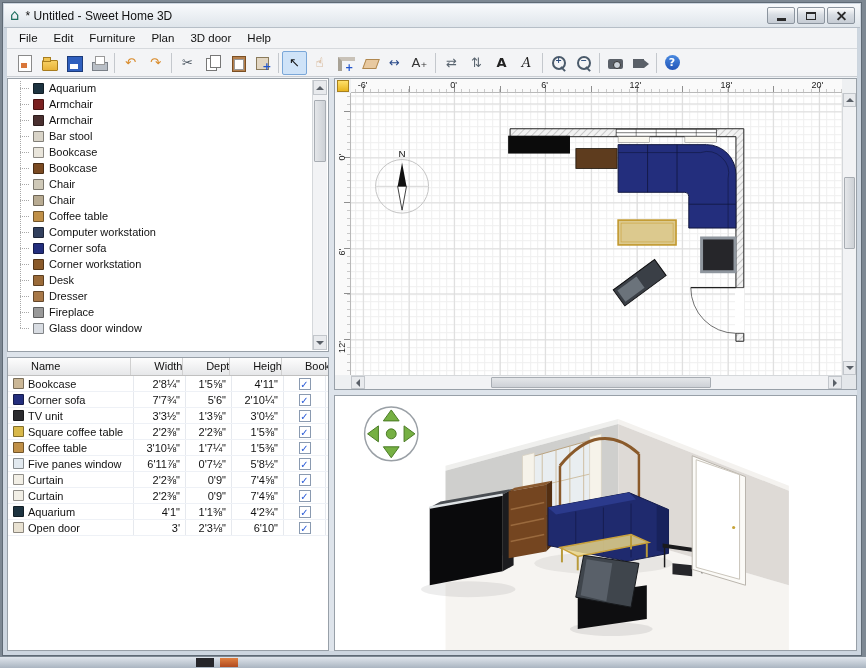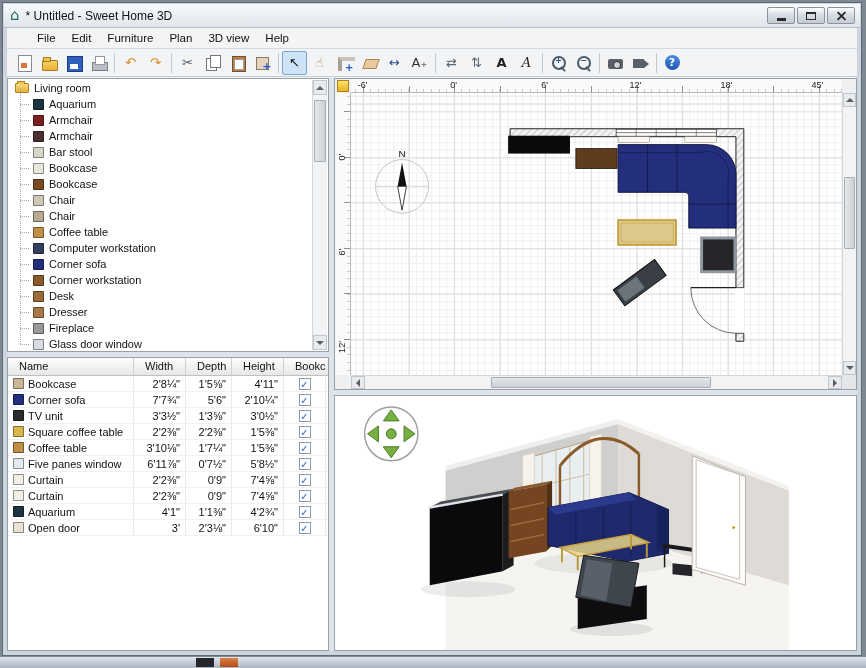--- a/index.html
+++ b/index.html
@@ -19,21 +19,21 @@
   .wbtn { width:28px; height:17px; margin-left:2px; border:1px solid #8b949e; border-radius:2px;
           background:linear-gradient(#fdfdfd,#d8dde3 45%,#c6ccd4);
           display:flex; align-items:center; justify-content:center; cursor:default; }
   .g-min { width:9px; height:3px; background:#2a2a2a; margin-top:7px; }
   .g-max { width:10px; height:8px; border:1px solid #2a2a2a; border-top-width:2px; }
   .g-close { position:relative; width:11px; height:10px; }
   .g-close::before,.g-close::after { content:""; position:absolute; left:0; top:4px; width:11px; height:2px; background:#2a2a2a; }
   .g-close::before { transform:rotate(45deg); } .g-close::after { transform:rotate(-45deg); }
   
   .app-body { position:absolute; left:4px; right:4px; top:25px; bottom:4px; background:#eef1f5; }
-  .menubar { height:21px; background:#f3f4f6; border-bottom:1px solid #d6d9dd; display:flex; align-items:center; padding-left:22px; }
+  .menubar { height:21px; background:#f3f4f6; border-bottom:1px solid #d6d9dd; display:flex; align-items:center; padding-left:4px; }
   .menu-item { font-size:11.5px; padding:2px 8px; color:#111; }
   .toolbar { height:28px; background:#f3f4f6; border-bottom:1px solid #c9cdd2; display:flex; align-items:center; padding-left:4px; }
   .tb-btn { width:25px; height:24px; border:1px solid transparent; background:transparent; display:flex;
             align-items:center; justify-content:center; padding:0; }
   .tb-btn.pressed { background:#cfe3f8; border-color:#7aa7d8; border-radius:2px; }
   .tb-sep { width:1px; height:20px; background:#c4c8cd; margin:0 3px; }
   .glyph { font-family:"DejaVu Sans",sans-serif; font-size:13px; line-height:1; }
   .glyph.bo { font-weight:bold; } .glyph.it { font-style:italic; font-family:"DejaVu Serif",serif; }
   .ico { width:18px; height:18px; position:relative; display:block; }
   .ico-new::before { content:""; position:absolute; left:3px; top:1px; width:12px; height:15px; background:#fff; border:1px solid #8a8a8a; }
@@ -85,21 +85,21 @@
   .sb-btn { height:15px; background:#e8eaed; border:1px solid #c2c6cb; display:flex; align-items:center; justify-content:center; }
   .sb-btn.down { position:absolute; bottom:0; left:0; right:0; }
   .tri-up { width:0; height:0; border-left:4px solid transparent; border-right:4px solid transparent; border-bottom:4px solid #5a6068; }
   .tri-down { width:0; height:0; border-left:4px solid transparent; border-right:4px solid transparent; border-top:4px solid #5a6068; }
   .tri-left { width:0; height:0; border-top:4px solid transparent; border-bottom:4px solid transparent; border-right:4px solid #5a6068; }
   .tri-right { width:0; height:0; border-top:4px solid transparent; border-bottom:4px solid transparent; border-left:4px solid #5a6068; }
   .sb-thumb { position:absolute; left:1px; right:1px; background:linear-gradient(90deg,#e4e6e9,#cdd1d6); border:1px solid #a8adb3; border-radius:1px; }
   
   .ftable { position:relative; flex:1; background:#fff; border:1px solid #98a0a8; overflow:hidden; }
   .thead { display:flex; height:18px; background:linear-gradient(#fdfdfd,#e6e7e9); border-bottom:1px solid #c0c0c0; }
-  .th { font-size:11px; color:#111; padding:2px 11px; border-right:1px solid #d0d0d0; white-space:nowrap; overflow:hidden; }
+  .th { font-size:11px; color:#111; padding:2px 23px; border-right:1px solid #d0d0d0; white-space:nowrap; overflow:hidden; }
   .c0 { width:126px; } .c1 { width:52px; } .c2 { width:46px; } .c3 { width:52px; } .c4 { width:42px; border-right:none; }
   .tr { display:flex; height:16px; border-bottom:1px solid #eef1f6; }
   .td { font-size:11px; color:#111; padding:0 5px; display:flex; align-items:center; border-right:1px solid #e6e9ee; white-space:nowrap; overflow:hidden; }
   .td.c0 { gap:4px; } .td.num { justify-content:flex-end; } .td.vis { justify-content:center; }
   .cb { width:12px; height:12px; border:1px solid #8a9ab0; background:#fff; color:#2a5bd7;
         font:bold 10px/11px "DejaVu Sans",sans-serif; text-align:center; }
   
   .plan { position:relative; height:312px; background:#eef0f2; border:1px solid #98a0a8; overflow:hidden; }
   .plan-corner { position:absolute; left:2px; top:1px; width:12px; height:12px; background:linear-gradient(#ffe06a,#e8b520); border:1px solid #a8811e; }
   .hruler { position:absolute; left:16px; top:0; right:14px; height:14px; background:#fafafa; border-bottom:1px solid #b9b9b9;
@@ -152,21 +152,21 @@
           <span class="g-close"></span>
         </div>
     </div>
   </div>
   <div class="app-body">
     <div class="menubar">
         <span class="menu-item">File</span>
         <span class="menu-item">Edit</span>
         <span class="menu-item">Furniture</span>
         <span class="menu-item">Plan</span>
-        <span class="menu-item">3D view</span>
+        <span class="menu-item">3D door</span>
         <span class="menu-item">Help</span>
       </div>
     <div class="toolbar">
         <button class="tb-btn">
           <span class="ico ico-new"></span>
         </button>
         <button class="tb-btn">
           <span class="ico ico-open"></span>
         </button>
         <button class="tb-btn">
@@ -244,24 +244,20 @@
         <span class="tb-sep"></span>
         <button class="tb-btn">
           <span class="ico ico-help"></span>
         </button>
       </div>
     <div class="main">
 
       <div class="leftcol">
         <div class="catalog">
           <div class="tree">
-            <div class="tree-root">
-              <span class="folder"></span>
-              <span class="tree-label">Living room</span>
-            </div>
             <div>
                 <div class="tree-item">
                   <span class="mini-ico" style="background: rgb(29, 51, 64);"></span>
                   <span class="tree-label">Aquarium</span>
                 </div>
                 <div class="tree-item">
                   <span class="mini-ico" style="background: rgb(122, 32, 32);"></span>
                   <span class="tree-label">Armchair</span>
                 </div>
                 <div class="tree-item">
@@ -470,21 +466,21 @@
 
       <div class="rightcol">
         <div class="plan">
           <div class="plan-corner"></div>
           <div class="hruler">
               <span class="rlabel" style="left: 12px;">-6'</span>
               <span class="rlabel" style="left: 103px;">0'</span>
               <span class="rlabel" style="left: 194px;">6'</span>
               <span class="rlabel" style="left: 285px;">12'</span>
               <span class="rlabel" style="left: 376px;">18'</span>
-              <span class="rlabel" style="left: 467px;">45'</span>
+              <span class="rlabel" style="left: 467px;">20'</span>
             </div>
           <div class="vruler">
               <span class="rlabel v" style="top: 59px;">0'</span>
               <span class="rlabel v" style="top: 154px;">6'</span>
               <span class="rlabel v" style="top: 249px;">12'</span>
             </div>
           <div class="plan-canvas">
             <svg viewBox="0 0 500 284" preserveAspectRatio="none">
               <defs>
                 <pattern id="hatch" width="5" height="5" patternUnits="userSpaceOnUse" patternTransform="rotate(45)">

